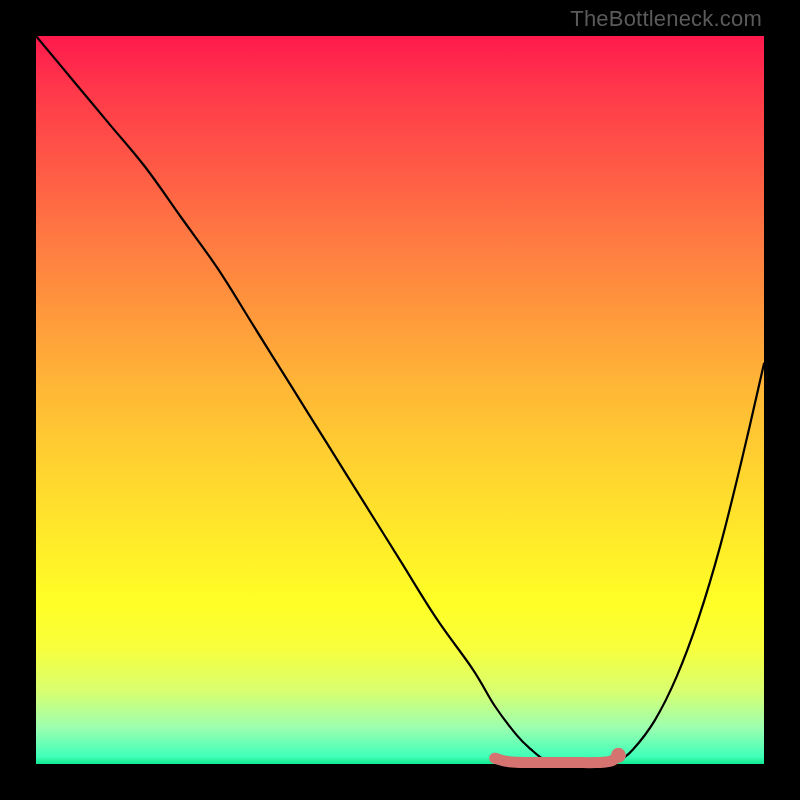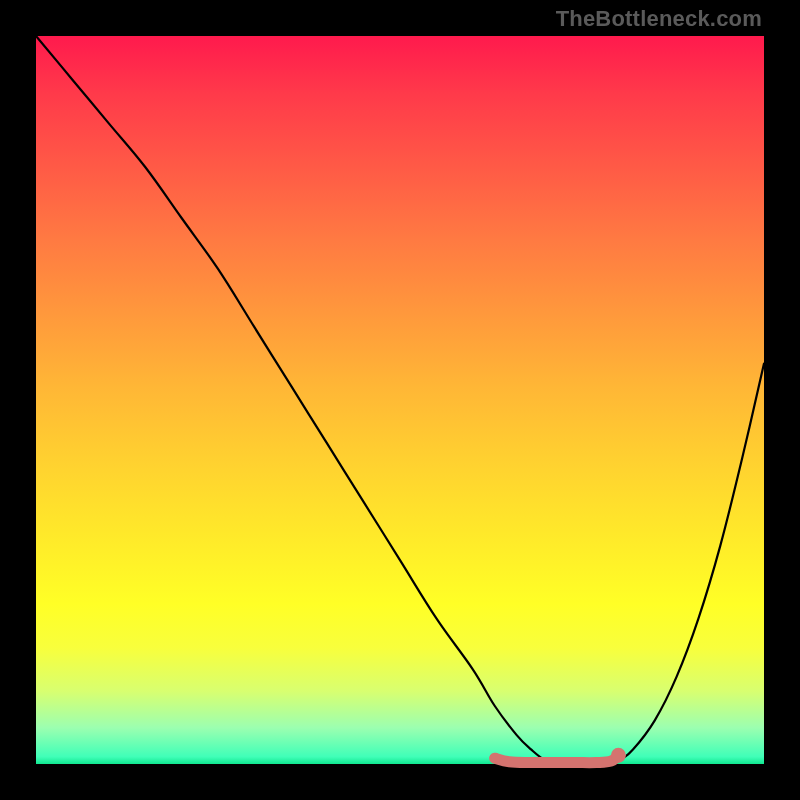--- a/index.html
+++ b/index.html
@@ -42,21 +42,21 @@
       #40ffb8 99%,
       #10e890 100%
     );
   }
   .watermark {
     position: absolute;
     top: 6px;
     right: 38px;
     color: #5a5a5a;
     font-size: 22px;
-    font-weight: 700;
+    font-weight: 400;
     letter-spacing: 0.2px;
   }
   svg.curve {
     position: absolute;
     left: 0;
     top: 0;
     width: 728px;
     height: 728px;
     overflow: visible;
   }

